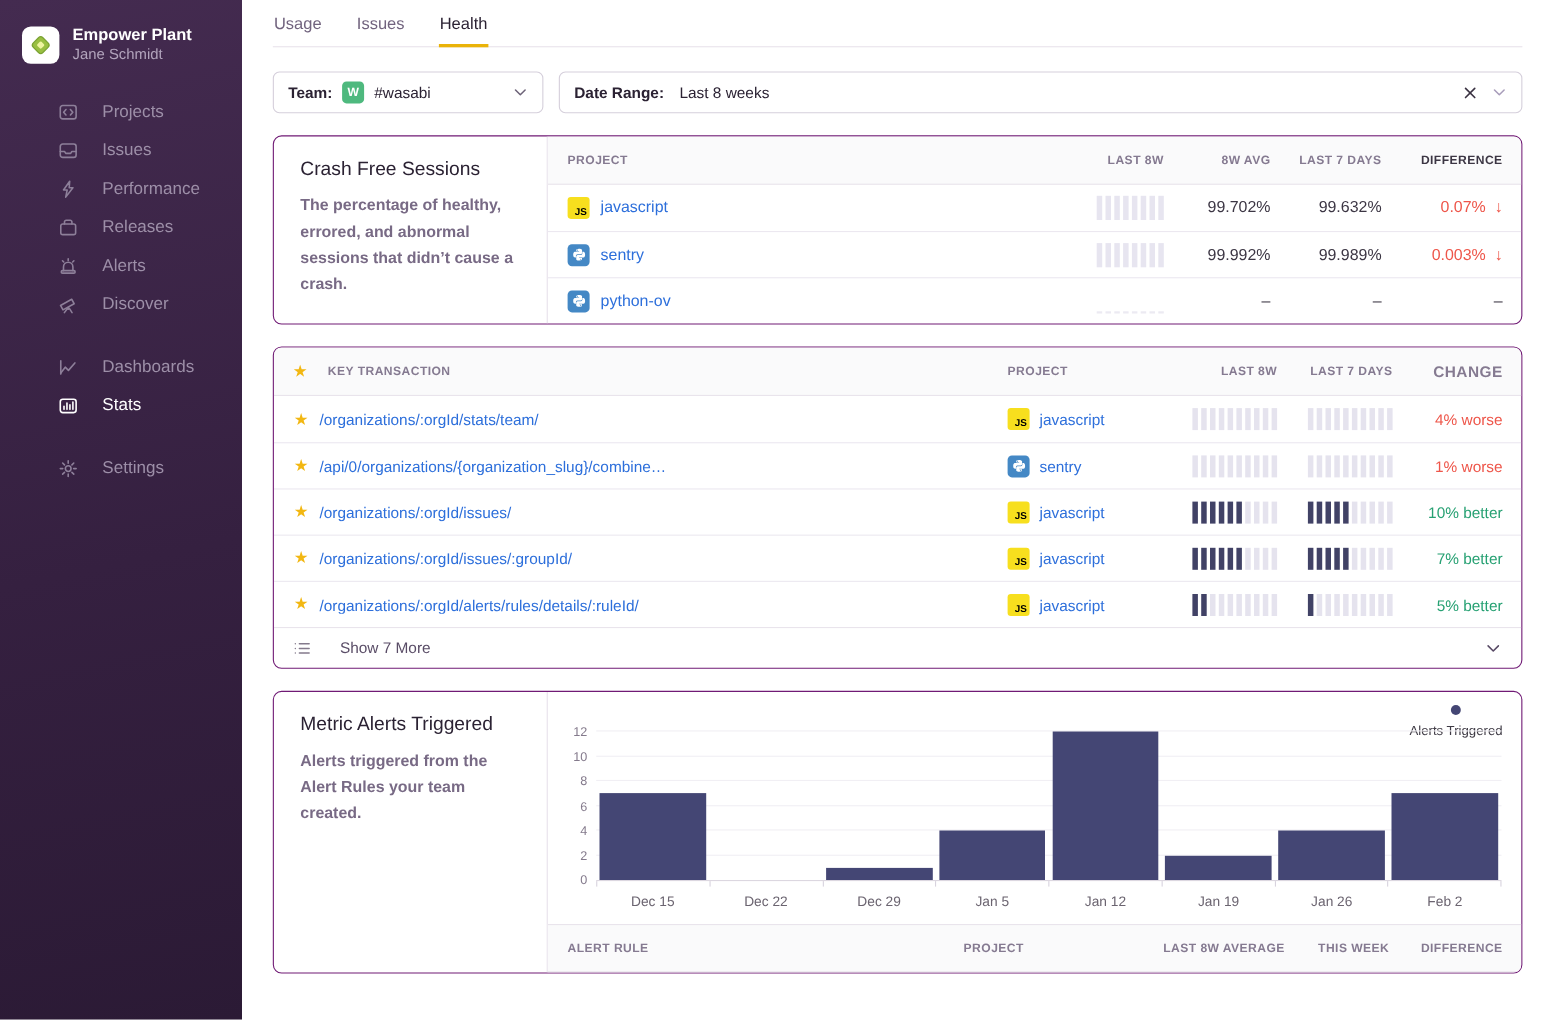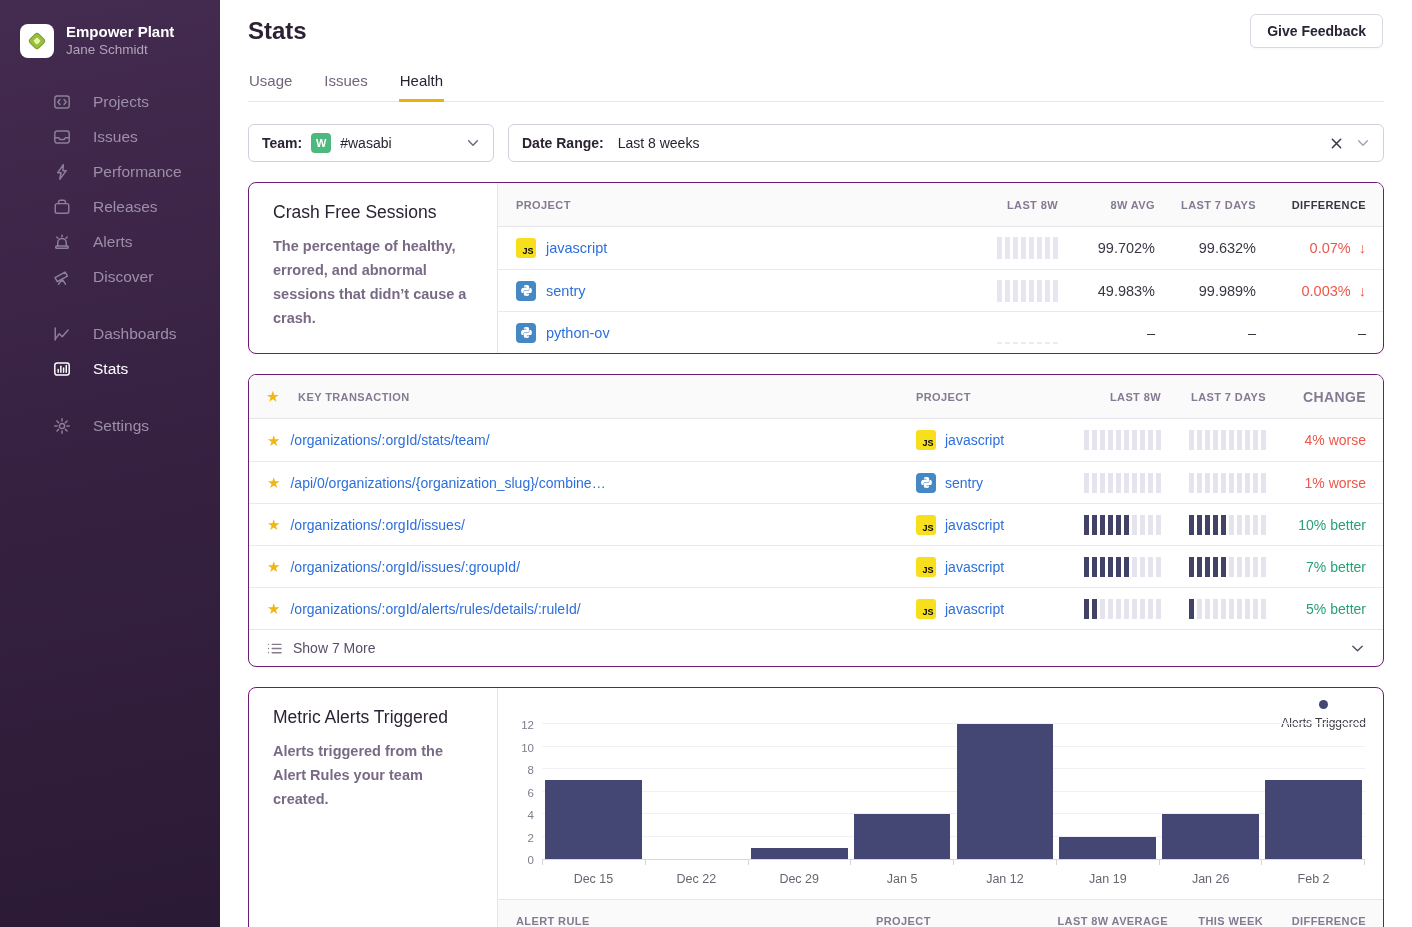--- a/index.html
+++ b/index.html
@@ -2,21 +2,21 @@
 <html><head>
 <meta charset="utf-8">
 <style>
   * { box-sizing: border-box; }
   html,body { margin:0; padding:0; }
   body {
     width:1412px; height:927px; overflow:hidden;
     font-family:"Liberation Sans", sans-serif;
     background:#fff; color:#2b2233;
   }
-  .app { display:flex; width:1412px; height:927px; }
+  .app { display:flex; width:1412px; height:927px;align-items:flex-end; }
 
   
   .sidebar {
     width:220px; flex:0 0 220px; height:927px;
     background:linear-gradient(168deg,#442b50 0%,#352040 55%,#2b1a35 100%);
     color:#9d8fa8;
   }
   .org { display:flex; gap:12px; align-items:center; padding:22px 20px 18px; cursor:pointer; }
   .org-logo { width:34px; height:34px; background:#fff; border-radius:8px; display:grid; place-items:center; flex:0 0 34px; }
   .org-name { color:#fff; font-weight:700; font-size:15px; line-height:19px; }
@@ -101,21 +101,21 @@
 
   
   .spark { display:inline-flex; gap:3px; align-items:flex-end; height:22px; }
   .spark i { width:5px; height:22px; background:#e7e5f0; }
   .spark.empty i { height:2px; background:#eceaf2; }
   .mspark { display:inline-flex; gap:3px; align-items:flex-end; height:20px; }
   .mspark i { width:5px; height:20px; background:#e5e3ee; }
   .mspark i.d { background:#414266; }
 
   
-  .show-more { display:flex; align-items:center; gap:11px; height:37px; padding:0 18px; border-top:1px solid #e9e4ec; color:#5a4d67; font-size:14px; cursor:pointer; }
+  .show-more { display:flex; align-items:center; gap:27px; height:37px; padding:0 18px; border-top:1px solid #e9e4ec; color:#5a4d67; font-size:14px; cursor:pointer; }
   .show-more .licon { color:#847a8c; display:grid; place-items:center; }
   .show-more .chev { margin-left:auto; color:#584a65; }
 
   
   .pchart { flex:1; min-width:0; position:relative; }
   .legend { position:absolute; top:12px; right:17px; display:flex; align-items:center; gap:7px; font-size:12px; color:#3e3a44; cursor:pointer;flex-direction:column; }
   .legend .dot { width:9px; height:9px; border-radius:50%; background:#444674; }
   .plot { position:relative; height:135px; margin:37px 18px 0 44px; border-bottom:1px solid #dcd7e0; display:flex; align-items:flex-end; }
   .grid { position:absolute; left:0; right:0; height:1px; background:#f1eff4; }
   .slot { flex:1; display:flex; justify-content:center; align-items:flex-end; height:100%; position:relative; z-index:1; }
@@ -350,21 +350,21 @@
                     <i></i>
                     <i></i>
                     <i></i>
                     <i></i>
                     <i></i>
                     <i></i>
                     <i></i>
                     <i></i>
                   </span>
                 </span>
-    <span class="c-avg cell num">49.983%</span>
+    <span class="c-avg cell num">99.992%</span>
     <span class="c-7d cell num">99.989%</span>
     <span class="c-diff cell">
                   <span class="neg">0.003% <span class="arr">↓</span></span>
                 </span>
               </div>
               <div class="trow">
     <span class="c-proj cell">
                   <span class="py-badge">
                     <svg width="13" height="13" viewBox="0 0 24 24">
                       <path fill="#fff" d="M11.9 2c-5 0-4.7 2.2-4.7 2.2v2.3h4.8v.7H5.3S2 6.8 2 11.9c0 5.1 2.9 4.9 2.9 4.9h1.7v-2.4s-.1-2.9 2.8-2.9h4.8s2.7 0 2.7-2.6V4.6S17.3 2 11.9 2zM9.3 3.5c.5 0 .9.4.9.9s-.4.9-.9.9-.9-.4-.9-.9.4-.9.9-.9z"></path>

